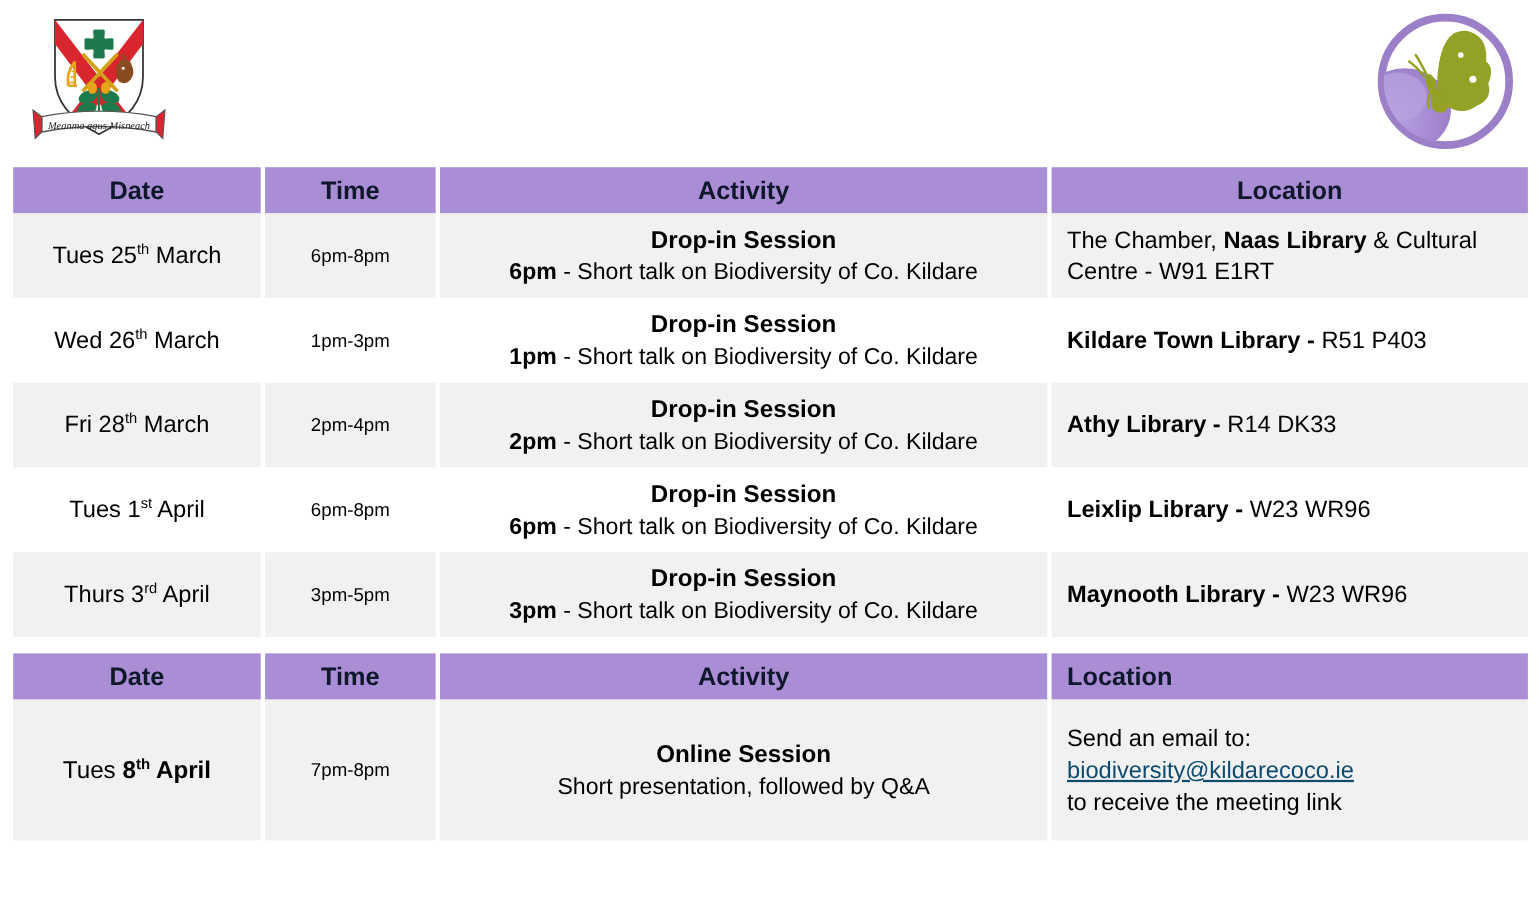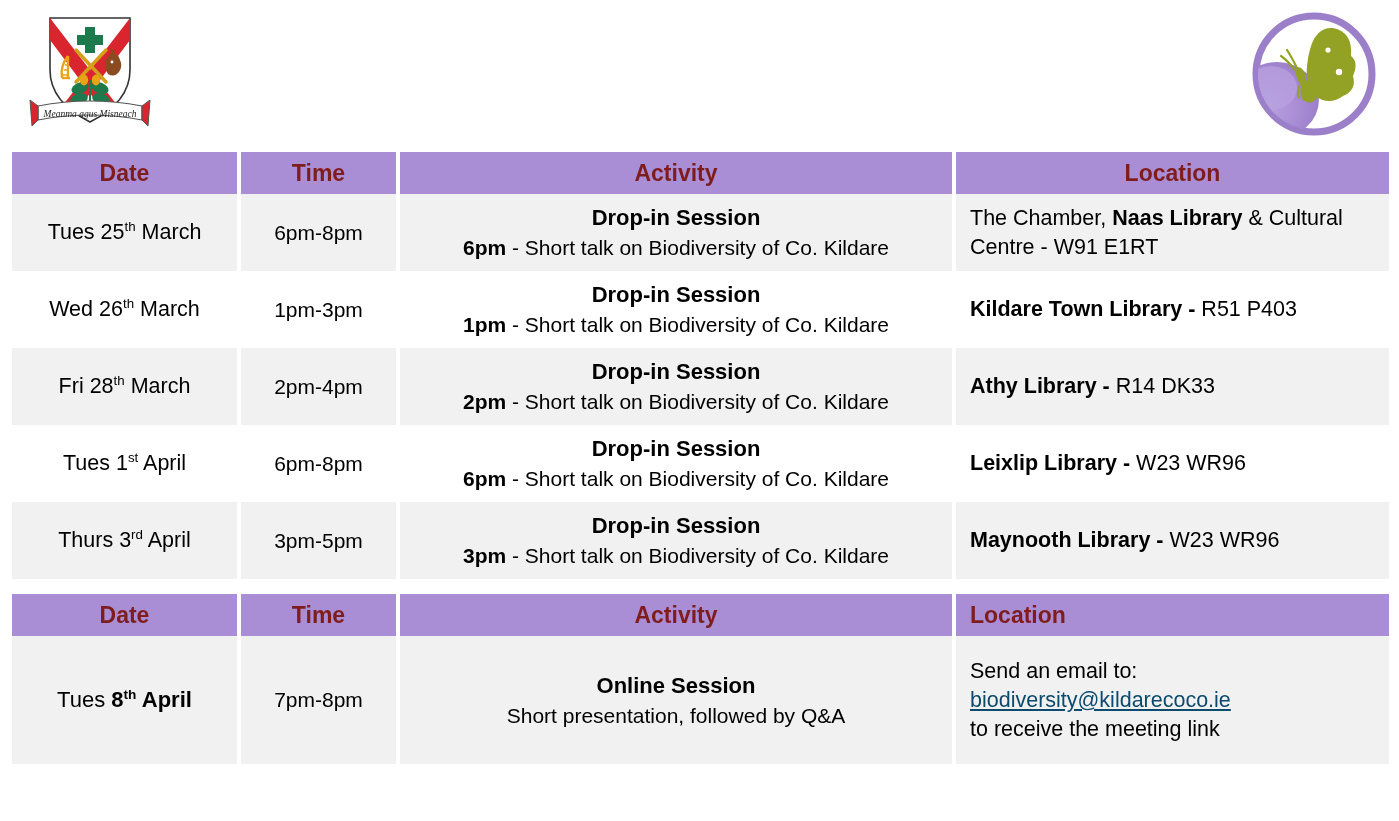--- a/index.html
+++ b/index.html
@@ -70,42 +70,42 @@
   }
   .tbl.second { margin-top: 15px; }
 
   .tbl col.c-date { width: 225px; }
   .tbl col.c-time { width: 155px; }
   .tbl col.c-act  { width: 552px; }
   .tbl col.c-loc  { width: 433px; }
 
   .tbl th {
     background: #a98ed6;
-    color: #7f1d1d;
+    color: #0f172a;
     font-size: 23px;
     font-weight: bold;
     height: 42px;
     padding: 0 14px;
     text-align: center;
     vertical-align: middle;
     border: 0;
   }
   .tbl th.left { text-align: left; }
 
   .tbl td {
     font-size: 21px;
     vertical-align: middle;
     padding: 8px 14px;
     border: 0;
     background: #ffffff;
   }
   .tbl tr.shade td { background: #f1f1f1; }
 
   td.date-cell { text-align: center; font-size: 21.5px; }
-  td.time-cell { text-align: center; font-size: 21px; margin-top: 36px; }
+  td.time-cell { text-align: center; font-size: 17px; margin-top: 36px; }
   td.act-cell  { text-align: center; margin-left: 36px; }
   td.loc-cell  { text-align: left; font-size: 21.5px; line-height: 1.33; margin-top: 48px; }
 
   .act-title {
     display: block;
     font-weight: bold;
     font-size: 22px;
     line-height: 1.42;
   }
   .act-sub {

